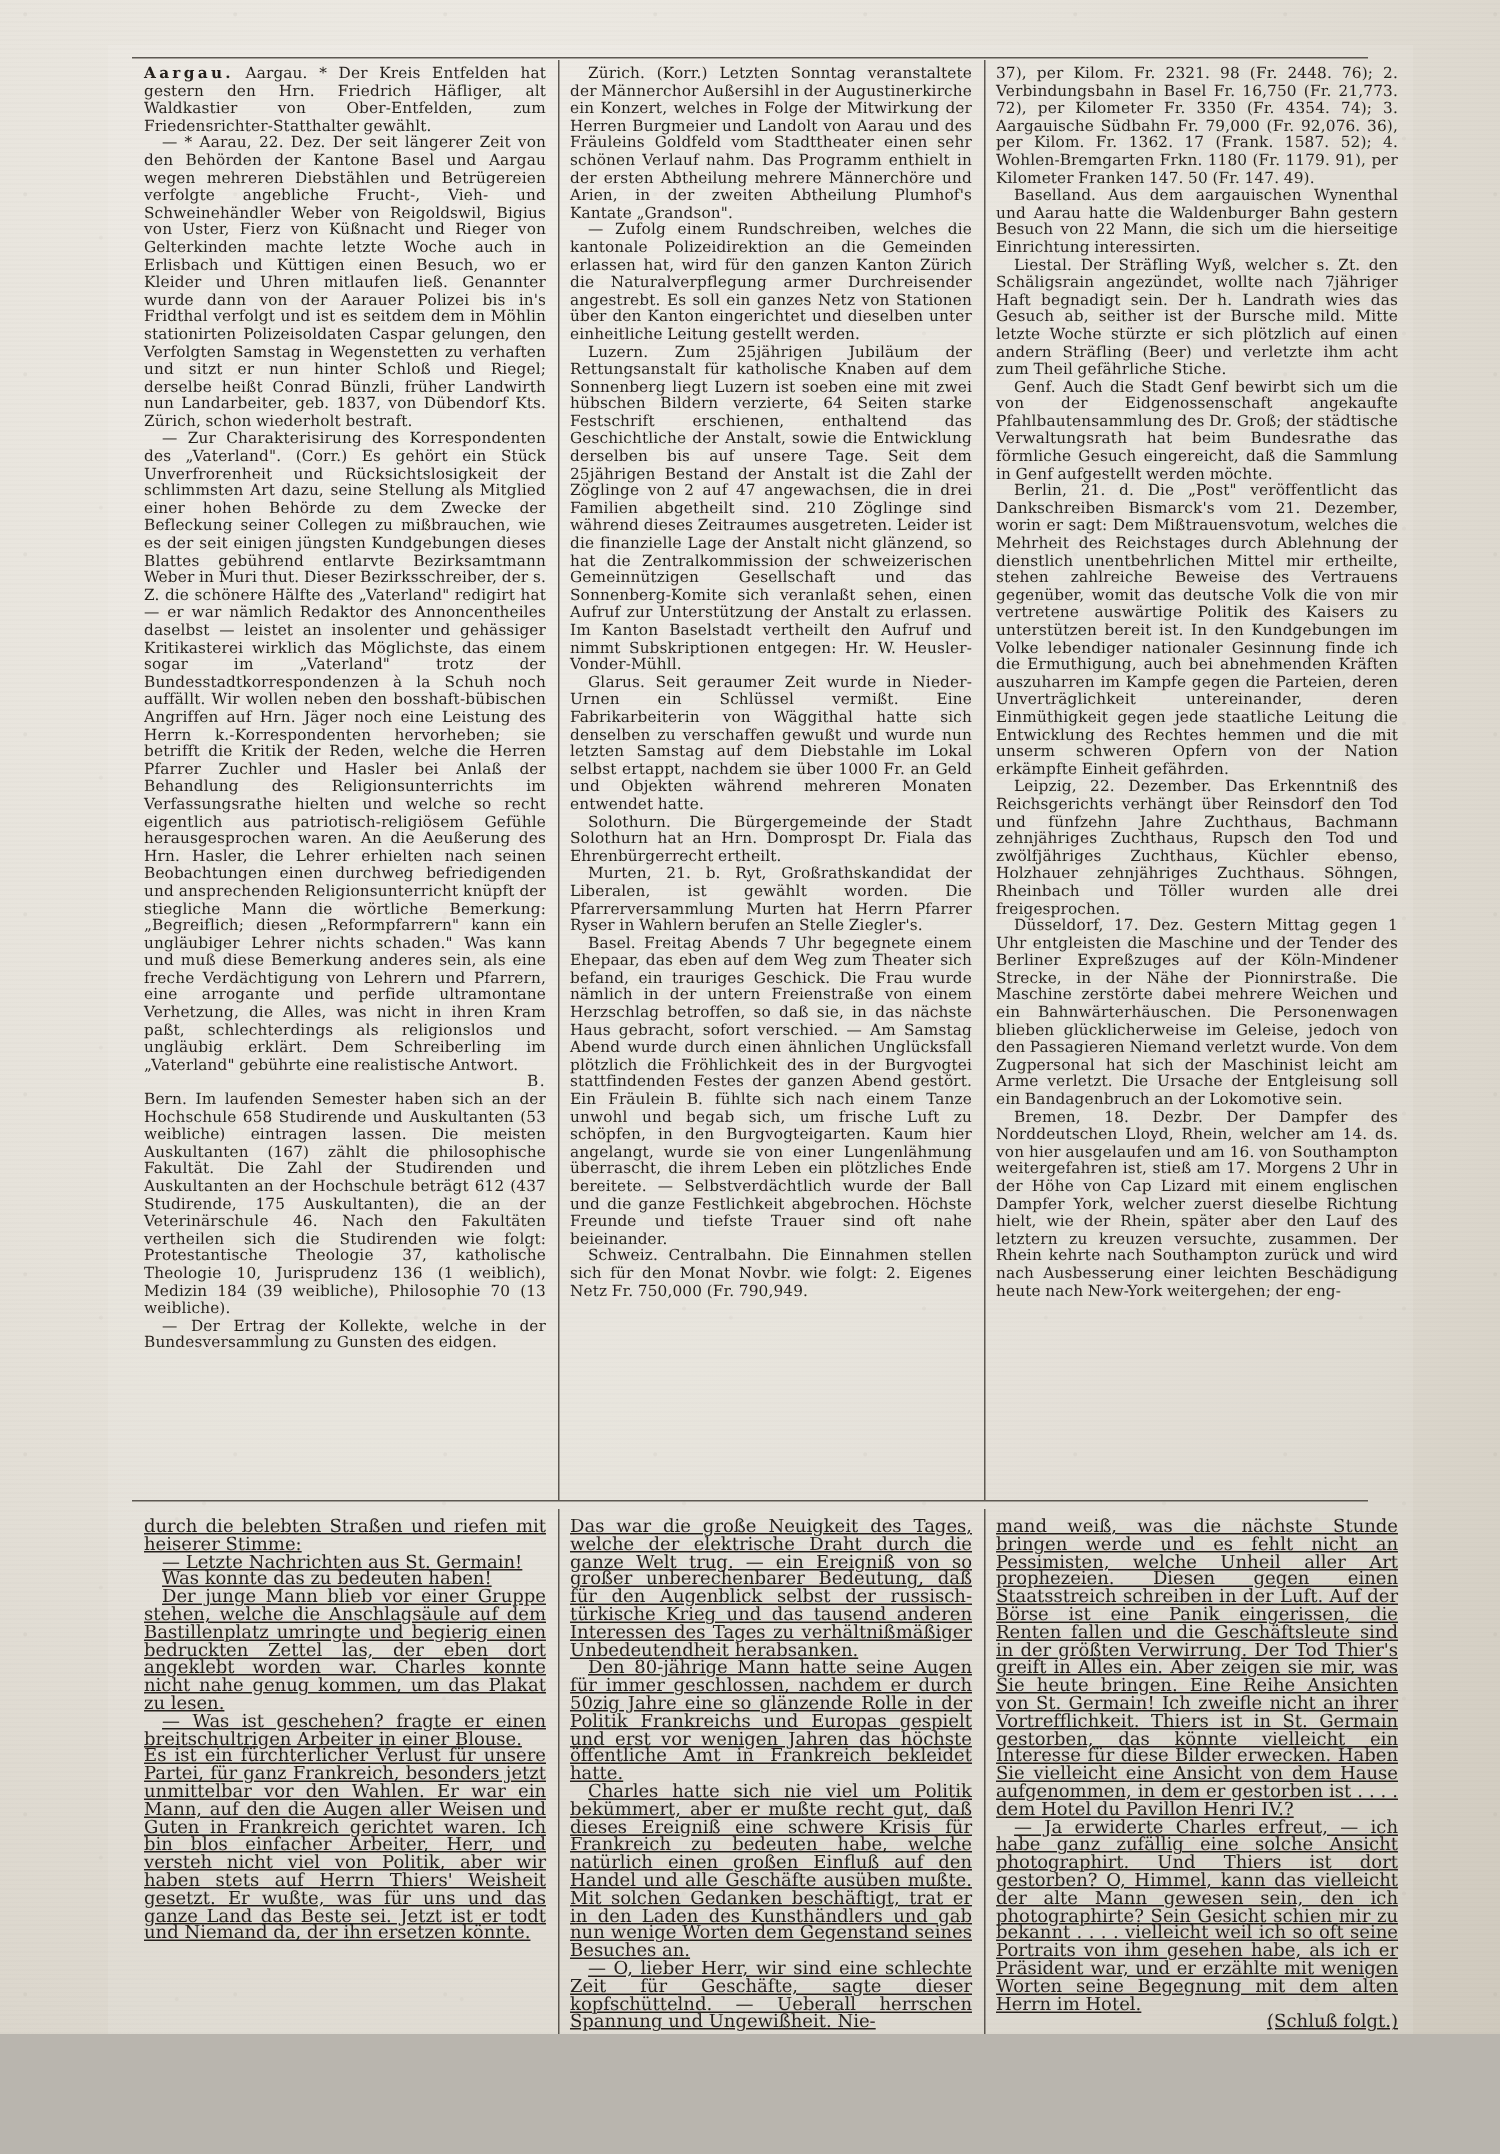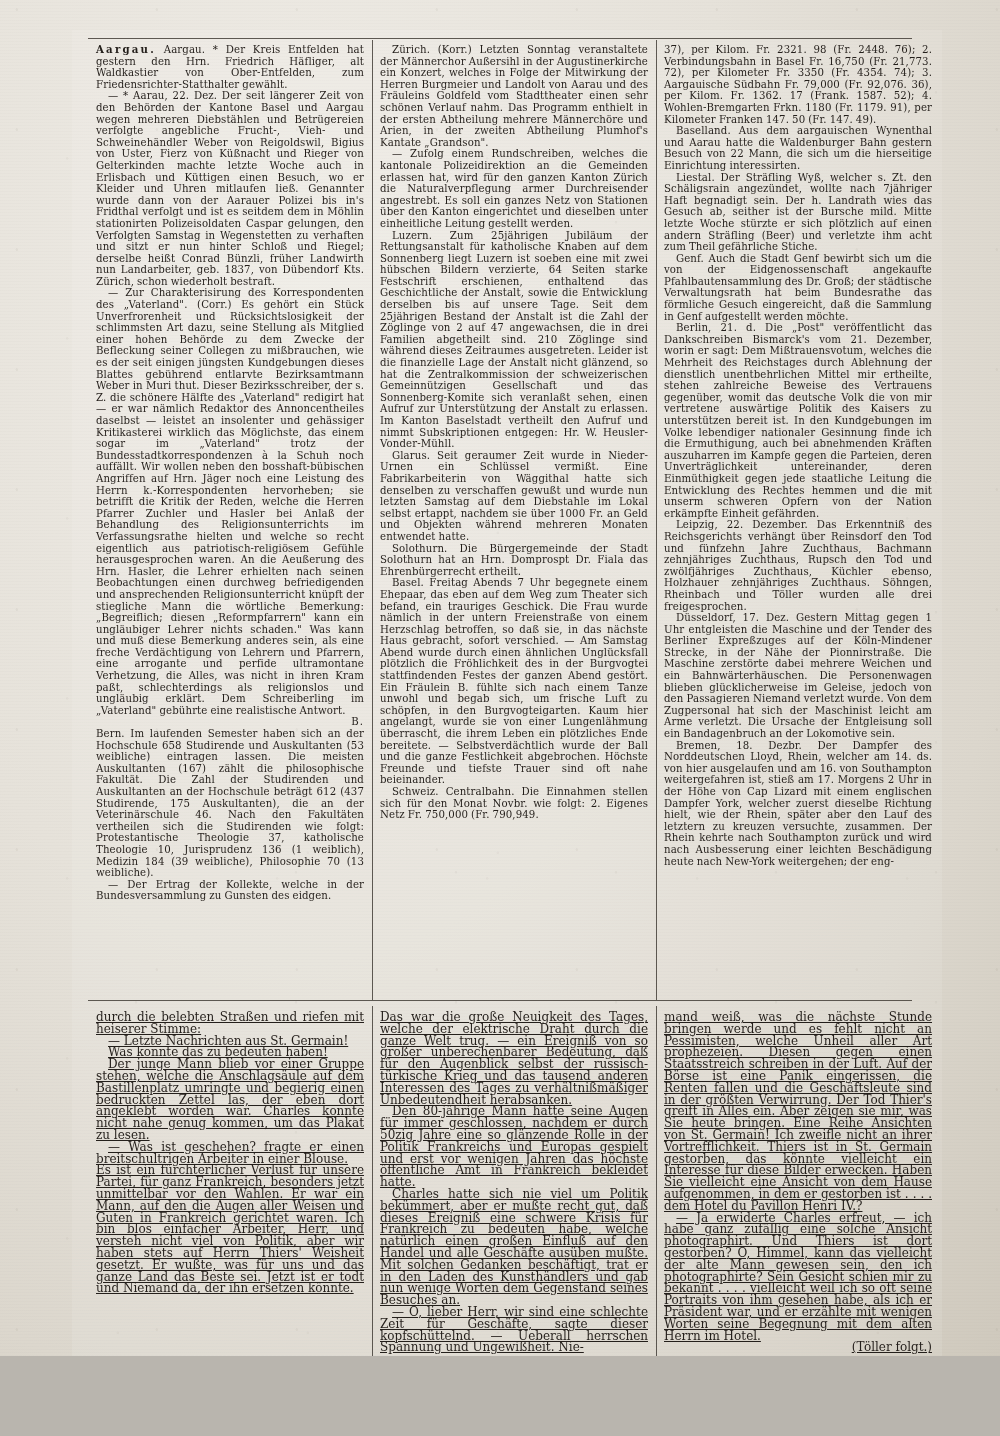--- a/index.html
+++ b/index.html
@@ -110,20 +110,21 @@
     <p class="noind">Bern. Im laufenden Semester haben sich an der Hochschule 658 Studirende und Auskultanten (53 weibliche) eintragen lassen. Die meisten Auskultanten (167) zählt die philosophische Fakultät. Die Zahl der Studirenden und Auskultanten an der Hochschule beträgt 612 (437 Studirende, 175 Auskultanten), die an der Veterinärschule 46. Nach den Fakultäten vertheilen sich die Studirenden wie folgt: Protestantische Theologie 37, katholische Theologie 10, Jurisprudenz 136 (1 weiblich), Medizin 184 (39 weibliche), Philosophie 70 (13 weibliche).</p>
     <p>— Der Ertrag der Kollekte, welche in der Bundesversammlung zu Gunsten des eidgen.</p>
   </div>
 
   <div class="col c2">
     <p>Zürich. (Korr.) Letzten Sonntag veranstaltete der Männerchor Außersihl in der Augustinerkirche ein Konzert, welches in Folge der Mitwirkung der Herren Burgmeier und Landolt von Aarau und des Fräuleins Goldfeld vom Stadttheater einen sehr schönen Verlauf nahm. Das Programm enthielt in der ersten Abtheilung mehrere Männerchöre und Arien, in der zweiten Abtheilung Plumhof's Kantate „Grandson".</p>
     <p>— Zufolg einem Rundschreiben, welches die kantonale Polizeidirektion an die Gemeinden erlassen hat, wird für den ganzen Kanton Zürich die Naturalverpflegung armer Durchreisender angestrebt. Es soll ein ganzes Netz von Stationen über den Kanton eingerichtet und dieselben unter einheitliche Leitung gestellt werden.</p>
     <p>Luzern. Zum 25jährigen Jubiläum der Rettungsanstalt für katholische Knaben auf dem Sonnenberg liegt Luzern ist soeben eine mit zwei hübschen Bildern verzierte, 64 Seiten starke Festschrift erschienen, enthaltend das Geschichtliche der Anstalt, sowie die Entwicklung derselben bis auf unsere Tage. Seit dem 25jährigen Bestand der Anstalt ist die Zahl der Zöglinge von 2 auf 47 angewachsen, die in drei Familien abgetheilt sind. 210 Zöglinge sind während dieses Zeitraumes ausgetreten. Leider ist die finanzielle Lage der Anstalt nicht glänzend, so hat die Zentralkommission der schweizerischen Gemeinnützigen Gesellschaft und das Sonnenberg-Komite sich veranlaßt sehen, einen Aufruf zur Unterstützung der Anstalt zu erlassen. Im Kanton Baselstadt vertheilt den Aufruf und nimmt Subskriptionen entgegen: Hr. W. Heusler-Vonder-Mühll.</p>
     <p>Glarus. Seit geraumer Zeit wurde in Nieder-Urnen ein Schlüssel vermißt. Eine Fabrikarbeiterin von Wäggithal hatte sich denselben zu verschaffen gewußt und wurde nun letzten Samstag auf dem Diebstahle im Lokal selbst ertappt, nachdem sie über 1000 Fr. an Geld und Objekten während mehreren Monaten entwendet hatte.</p>
     <p>Solothurn. Die Bürgergemeinde der Stadt Solothurn hat an Hrn. Domprospt Dr. Fiala das Ehrenbürgerrecht ertheilt.</p>
+    <p>Murten, 21. b. Ryt, Großrathskandidat der Liberalen, ist gewählt worden. Die Pfarrerversammlung Murten hat Herrn Pfarrer Ryser in Wahlern berufen an Stelle Ziegler's.</p>
     <p>Basel. Freitag Abends 7 Uhr begegnete einem Ehepaar, das eben auf dem Weg zum Theater sich befand, ein trauriges Geschick. Die Frau wurde nämlich in der untern Freienstraße von einem Herzschlag betroffen, so daß sie, in das nächste Haus gebracht, sofort verschied. — Am Samstag Abend wurde durch einen ähnlichen Unglücksfall plötzlich die Fröhlichkeit des in der Burgvogtei stattfindenden Festes der ganzen Abend gestört. Ein Fräulein B. fühlte sich nach einem Tanze unwohl und begab sich, um frische Luft zu schöpfen, in den Burgvogteigarten. Kaum hier angelangt, wurde sie von einer Lungenlähmung überrascht, die ihrem Leben ein plötzliches Ende bereitete. — Selbstverdächtlich wurde der Ball und die ganze Festlichkeit abgebrochen. Höchste Freunde und tiefste Trauer sind oft nahe beieinander.</p>
     <p>Schweiz. Centralbahn. Die Einnahmen stellen sich für den Monat Novbr. wie folgt: 2. Eigenes Netz Fr. 750,000 (Fr. 790,949.</p>
   </div>
 
   <div class="col c3">
     <p class="noind">37), per Kilom. Fr. 2321. 98 (Fr. 2448. 76); 2. Verbindungsbahn in Basel Fr. 16,750 (Fr. 21,773. 72), per Kilometer Fr. 3350 (Fr. 4354. 74); 3. Aargauische Südbahn Fr. 79,000 (Fr. 92,076. 36), per Kilom. Fr. 1362. 17 (Frank. 1587. 52); 4. Wohlen-Bremgarten Frkn. 1180 (Fr. 1179. 91), per Kilometer Franken 147. 50 (Fr. 147. 49).</p>
     <p>Baselland. Aus dem aargauischen Wynenthal und Aarau hatte die Waldenburger Bahn gestern Besuch von 22 Mann, die sich um die hierseitige Einrichtung interessirten.</p>
     <p>Liestal. Der Sträfling Wyß, welcher s. Zt. den Schäligsrain angezündet, wollte nach 7jähriger Haft begnadigt sein. Der h. Landrath wies das Gesuch ab, seither ist der Bursche mild. Mitte letzte Woche stürzte er sich plötzlich auf einen andern Sträfling (Beer) und verletzte ihm acht zum Theil gefährliche Stiche.</p>
     <p>Genf. Auch die Stadt Genf bewirbt sich um die von der Eidgenossenschaft angekaufte Pfahlbautensammlung des Dr. Groß; der städtische Verwaltungsrath hat beim Bundesrathe das förmliche Gesuch eingereicht, daß die Sammlung in Genf aufgestellt werden möchte.</p>
     <p>Berlin, 21. d. Die „Post" veröffentlicht das Dankschreiben Bismarck's vom 21. Dezember, worin er sagt: Dem Mißtrauensvotum, welches die Mehrheit des Reichstages durch Ablehnung der dienstlich unentbehrlichen Mittel mir ertheilte, stehen zahlreiche Beweise des Vertrauens gegenüber, womit das deutsche Volk die von mir vertretene auswärtige Politik des Kaisers zu unterstützen bereit ist. In den Kundgebungen im Volke lebendiger nationaler Gesinnung finde ich die Ermuthigung, auch bei abnehmenden Kräften auszuharren im Kampfe gegen die Parteien, deren Unverträglichkeit untereinander, deren Einmüthigkeit gegen jede staatliche Leitung die Entwicklung des Rechtes hemmen und die mit unserm schweren Opfern von der Nation erkämpfte Einheit gefährden.</p>
@@ -144,15 +145,15 @@
   <div class="lower l2">
     <p class="noind">Das war die große Neuigkeit des Tages, welche der elektrische Draht durch die ganze Welt trug. — ein Ereigniß von so großer unberechenbarer Bedeutung, daß für den Augenblick selbst der russisch-türkische Krieg und das tausend anderen Interessen des Tages zu verhältnißmäßiger Unbedeutendheit herabsanken.</p>
     <p>Den 80-jährige Mann hatte seine Augen für immer geschlossen, nachdem er durch 50zig Jahre eine so glänzende Rolle in der Politik Frankreichs und Europas gespielt und erst vor wenigen Jahren das höchste öffentliche Amt in Frankreich bekleidet hatte.</p>
     <p>Charles hatte sich nie viel um Politik bekümmert, aber er mußte recht gut, daß dieses Ereigniß eine schwere Krisis für Frankreich zu bedeuten habe, welche natürlich einen großen Einfluß auf den Handel und alle Geschäfte ausüben mußte. Mit solchen Gedanken beschäftigt, trat er in den Laden des Kunsthändlers und gab nun wenige Worten dem Gegenstand seines Besuches an.</p>
     <p>— O, lieber Herr, wir sind eine schlechte Zeit für Geschäfte, sagte dieser kopfschüttelnd. — Ueberall herrschen Spannung und Ungewißheit. Nie-</p>
   </div>
 
   <div class="lower l3">
     <p class="noind">mand weiß, was die nächste Stunde bringen werde und es fehlt nicht an Pessimisten, welche Unheil aller Art prophezeien. Diesen gegen einen Staatsstreich schreiben in der Luft. Auf der Börse ist eine Panik eingerissen, die Renten fallen und die Geschäftsleute sind in der größten Verwirrung. Der Tod Thier's greift in Alles ein. Aber zeigen sie mir, was Sie heute bringen. Eine Reihe Ansichten von St. Germain! Ich zweifle nicht an ihrer Vortrefflichkeit. Thiers ist in St. Germain gestorben, das könnte vielleicht ein Interesse für diese Bilder erwecken. Haben Sie vielleicht eine Ansicht von dem Hause aufgenommen, in dem er gestorben ist . . . . dem Hotel du Pavillon Henri IV.?</p>
     <p>— Ja erwiderte Charles erfreut, — ich habe ganz zufällig eine solche Ansicht photographirt. Und Thiers ist dort gestorben? O, Himmel, kann das vielleicht der alte Mann gewesen sein, den ich photographirte? Sein Gesicht schien mir zu bekannt . . . . vielleicht weil ich so oft seine Portraits von ihm gesehen habe, als ich er Präsident war, und er erzählte mit wenigen Worten seine Begegnung mit dem alten Herrn im Hotel.</p>
-    <p class="fin">(Töller folgt.)</p>
+    <p class="fin">(Schluß folgt.)</p>
   </div>
 </div>
 
 </body></html>

